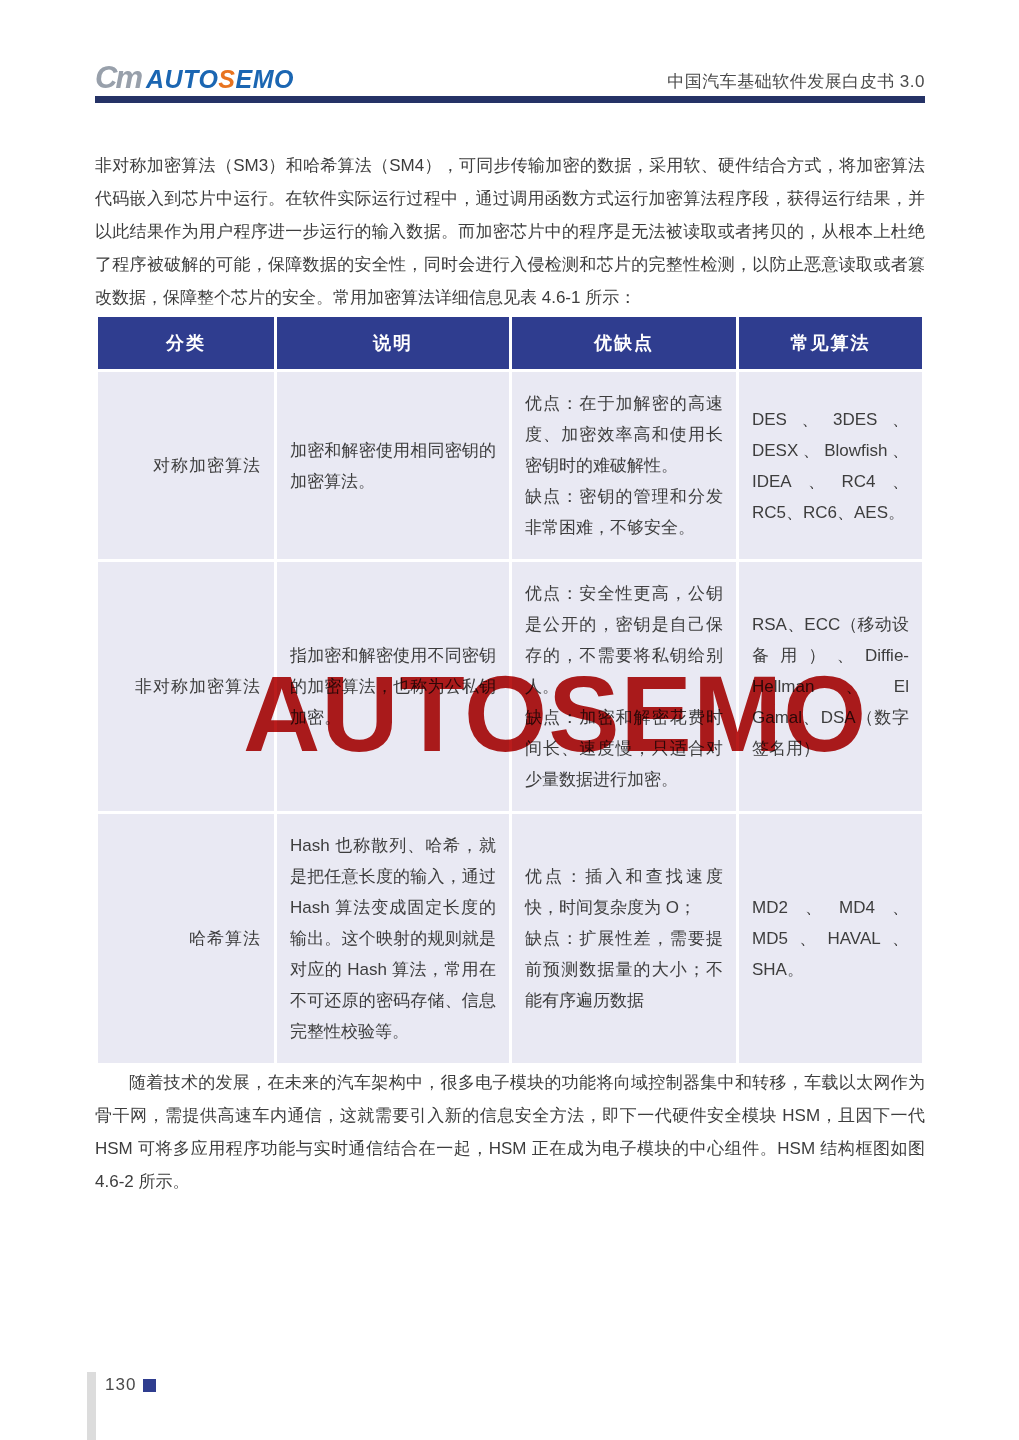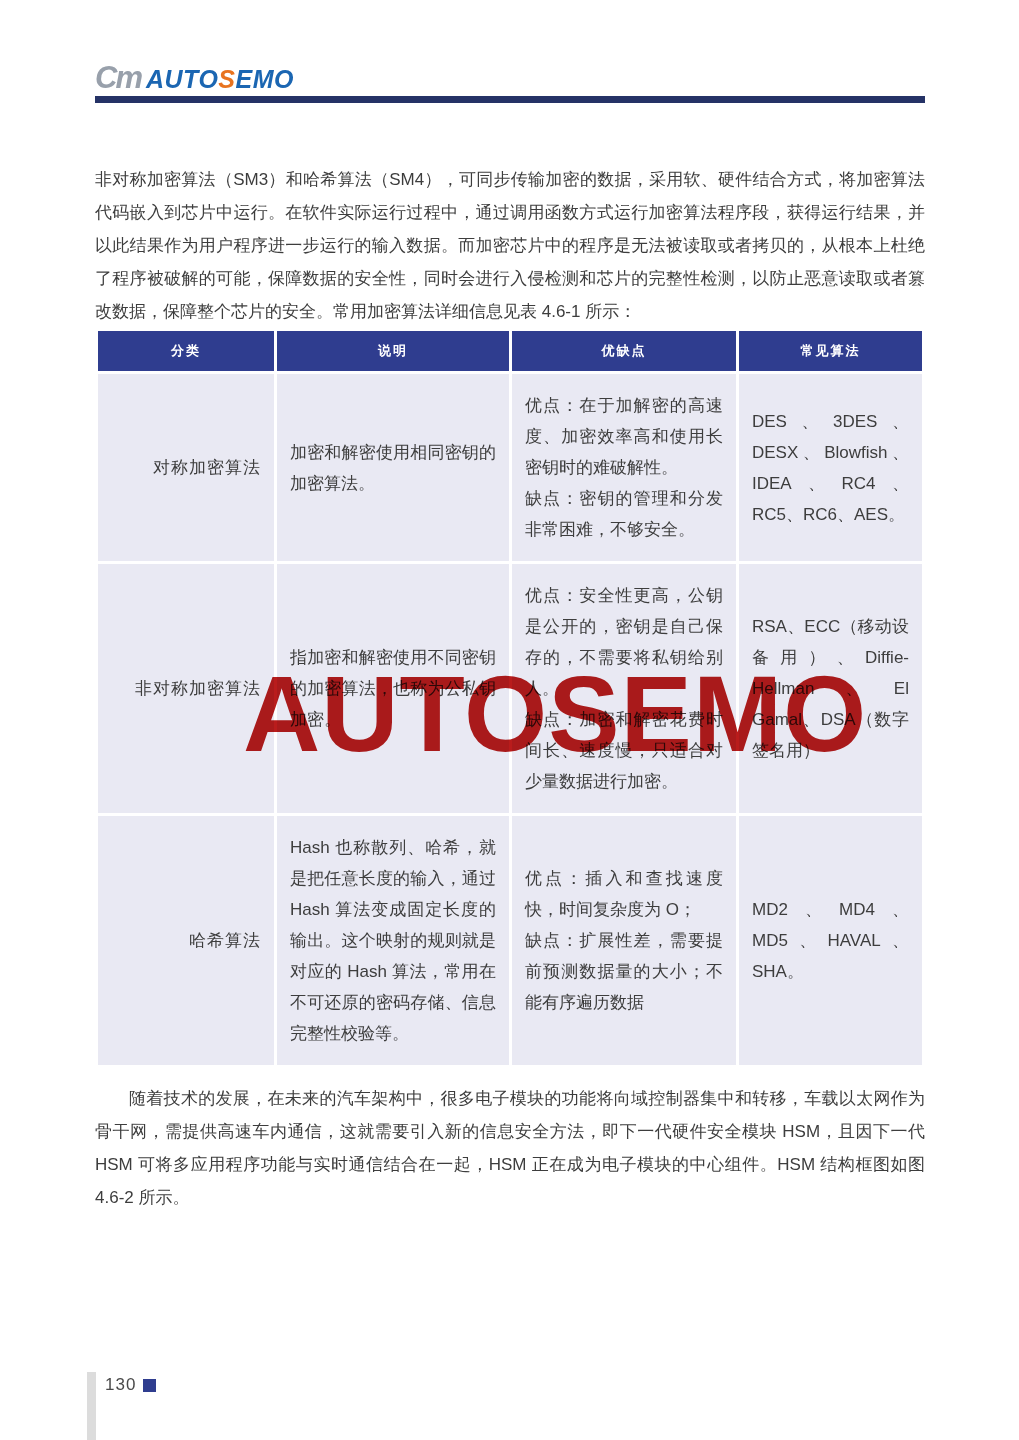--- a/index.html
+++ b/index.html
@@ -25,21 +25,20 @@
   .header-rule {
     position: absolute; top: 96px; left: 95px; width: 830px; height: 7px;
     background: #253266;
   }
 
   
   .content { position: absolute; top: 149px; left: 95px; width: 830px; }
   .para {
     font-size: 17px; line-height: 33px; text-align: justify;
     color: #3d3d3d;
-    margin-top: 14px;
   }
   .para.indent { text-indent: 2em; }
   .para + .para { margin-top: 6px; }
 
   .table-caption {
     margin: 10px 0 11px 0;
     text-align: center;
     font-family: "Liberation Serif", "DejaVu Serif", serif;
     font-size: 17.5px; font-weight: bold; color: #222;
   }
@@ -48,22 +47,22 @@
   table.algo-table {
     width: 830px;
     border-collapse: separate;
     border-spacing: 3px;
     table-layout: fixed;
     position: relative; z-index: 1;
   }
   table.algo-table th {
     background: #2f3d8f;
     color: #ffffff;
-    font-size: 13px; font-weight: bold;
-    height: 40px; text-align: center;
+    font-size: 18px; font-weight: bold;
+    height: 52px; text-align: center;
     letter-spacing: 2px;
   }
   table.algo-table td {
     background: #e9e9f3;
     font-size: 17px; line-height: 31px;
     padding: 16px 13px;
     vertical-align: middle;
     text-align: justify;
   }
   table.algo-table td.center { text-align: right; letter-spacing: 1px; }
@@ -99,20 +98,21 @@
 </style>
 </head>
 <body>
 
 <div class="page">
 
   <div class="header">
     <div class="logo">
       <span class="cm">Cm</span><span class="blue">AUTO</span><span class="orange">S</span><span class="blue">EMO</span>
     </div>
+    <div class="doc-title">中国汽车基础软件发展白皮书 3.0</div>
   </div>
   <div class="header-rule"></div>
 
   <div class="content">
 
     <p class="para">非对称加密算法（SM3）和哈希算法（SM4），可同步传输加密的数据，采用软、硬件结合方式，将加密算法代码嵌入到芯片中运行。在软件实际运行过程中，通过调用函数方式运行加密算法程序段，获得运行结果，并以此结果作为用户程序进一步运行的输入数据。而加密芯片中的程序是无法被读取或者拷贝的，从根本上杜绝了程序被破解的可能，保障数据的安全性，同时会进行入侵检测和芯片的完整性检测，以防止恶意读取或者篡改数据，保障整个芯片的安全。常用加密算法详细信息见表 4.6-1 所示：</p>
 
 
     <table class="algo-table">
       <colgroup>

